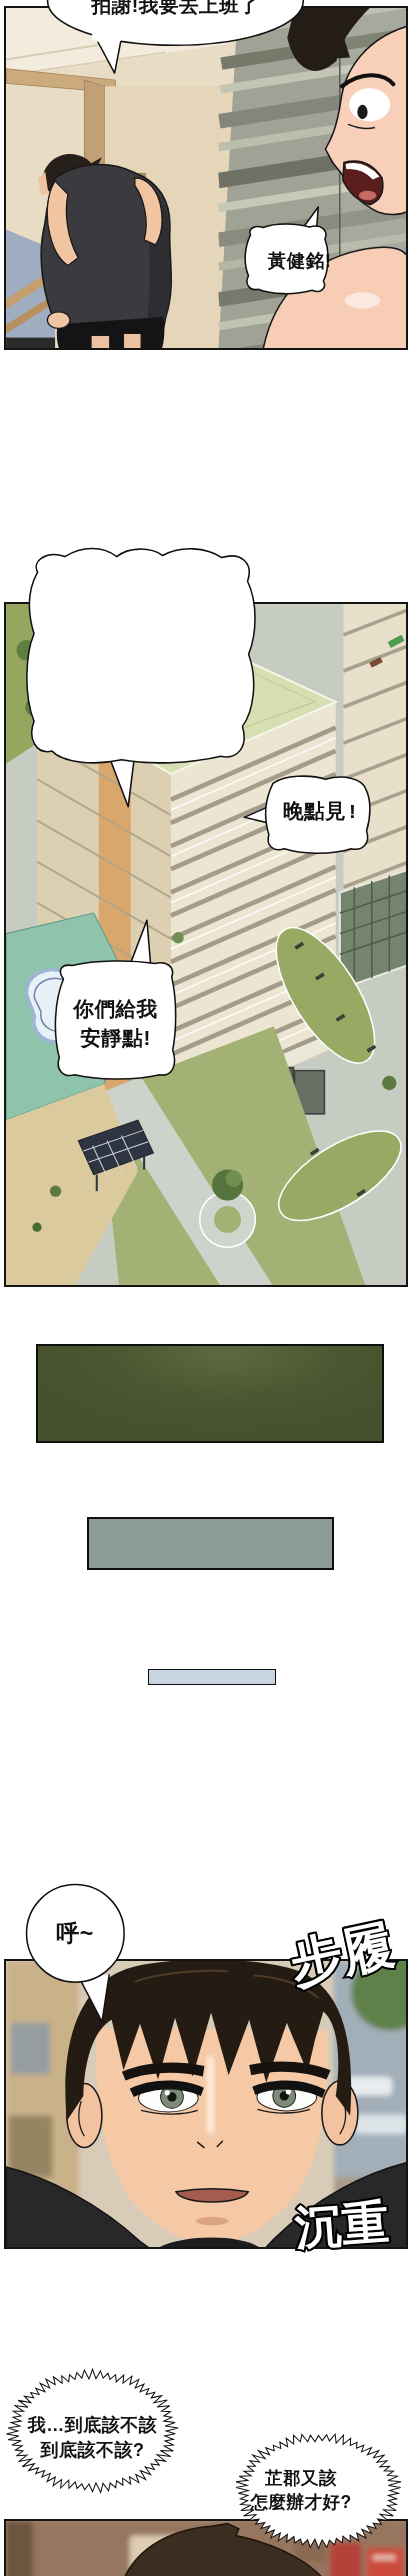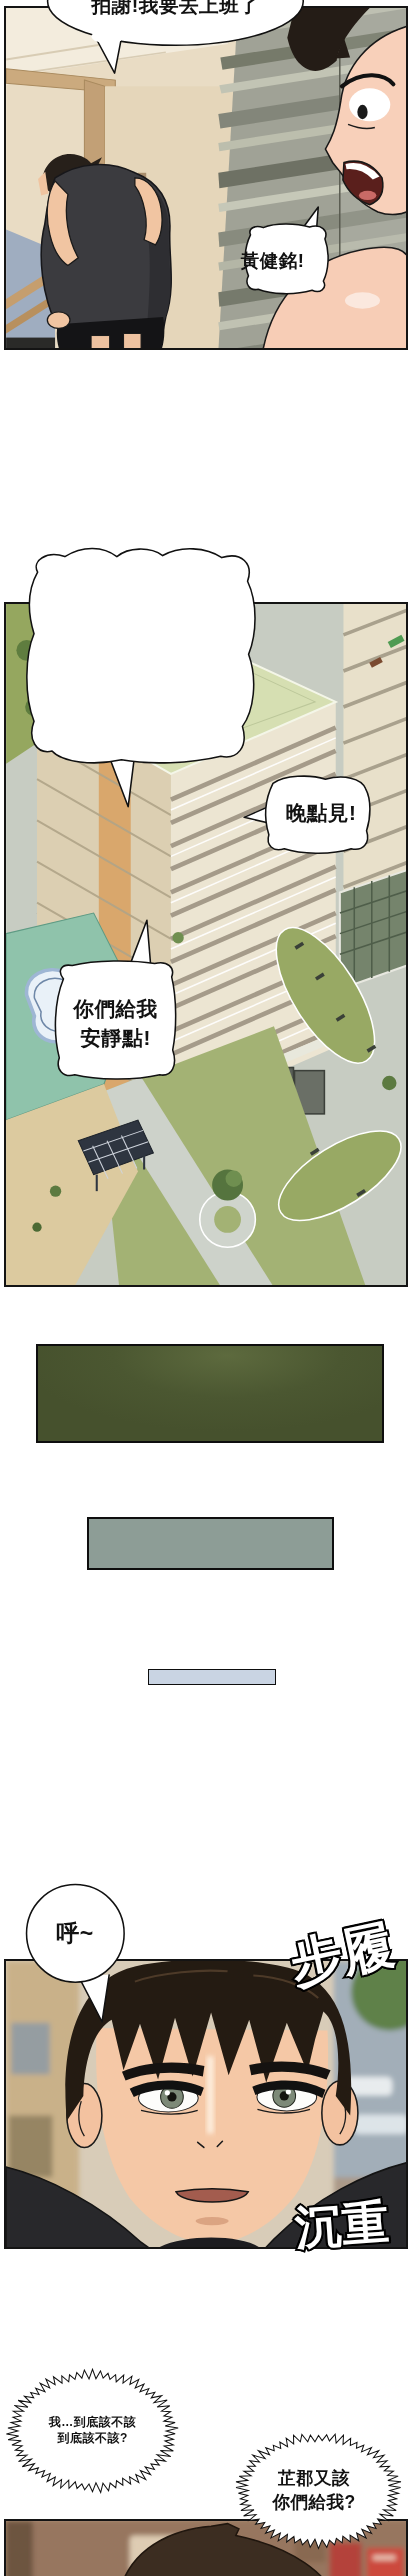--- a/index.html
+++ b/index.html
@@ -90,21 +90,21 @@
     <ellipse cx="124" cy="156" rx="32" ry="13" fill="#ffffff"></ellipse>
   </svg>
   <div class="bubble-text" style="left:52px;top:-7.2px;width:247px;height:26px;font-size:19.6px;">
     <span>拍謝!我要去上班了</span>
   </div>
 
   <svg class="bubble-svg" style="left:240px;top:204px;" width="98" height="95" viewBox="0 0 190 185">
     <path d="M118,52 L152,6 L148,58" fill="#ffffff" stroke="#111" stroke-width="3" stroke-linejoin="round"></path>
     <path d="M20,60 C15,48 28,40 45,46 C70,36 110,38 135,45 C158,38 172,52 165,68 C175,95 172,130 162,150 C170,165 155,175 140,168 C105,178 60,176 35,166 C18,170 8,155 16,140 C6,115 8,85 20,60 Z" fill="#ffffff" stroke="#111" stroke-width="3"></path>
   </svg>
-  <div class="bubble-text" style="left:234px;top:232px;width:77px;height:57px;font-size:18.5px;">
+  <div class="bubble-text" style="left:261px;top:232px;width:77px;height:57px;font-size:18.5px;">
     <span>黃健銘!</span>
   </div>
 
   <div class="panel" style="left:4.1px;top:602px;width:404px;height:685px;">
     <svg width="404" height="685" viewBox="0 0 784 1330">
       <rect width="784" height="1330" fill="#c7ccc2"></rect>
 
       <polygon points="0,0 240,0 150,210 0,310" fill="#95a75f"></polygon>
       <circle cx="40" cy="90" r="20" fill="#5f7d3f"></circle>
         <circle cx="80" cy="140" r="16" fill="#4c6a34"></circle>
@@ -248,21 +248,21 @@
 
   <svg class="bubble-svg" style="left:15.5px;top:541px;" width="247" height="273" viewBox="0 0 480 530">
     <path d="M230,420 L218,516 L180,416" fill="#ffffff" stroke="#111" stroke-width="3" stroke-linejoin="round"></path>
     <path d="M42,60 C30,38 60,18 95,30 C130,8 170,10 196,30 C218,12 260,10 285,28 C320,8 370,12 400,32 C438,20 462,44 450,78 C470,120 468,180 452,220 C470,270 462,330 440,360 C452,400 430,425 398,418 C340,432 260,435 205,425 C150,437 90,430 70,408 C40,415 22,385 35,350 C15,300 18,220 35,180 C20,130 25,90 42,60 Z" fill="#ffffff" stroke="#111" stroke-width="3"></path>
   </svg>
 
   <svg class="bubble-svg" style="left:243px;top:769px;" width="134" height="90" viewBox="0 0 260 175">
     <path d="M52,72 L2,94 L54,106" fill="#ffffff" stroke="#111" stroke-width="3" stroke-linejoin="round"></path>
     <path d="M58,28 C80,12 130,10 160,20 C195,10 230,18 238,38 C250,60 248,95 240,120 C248,145 232,160 210,155 C170,168 110,165 80,155 C58,162 44,148 50,128 C40,95 42,60 58,28 Z" fill="#ffffff" stroke="#111" stroke-width="3"></path>
   </svg>
-  <div class="bubble-text" style="left:277px;top:789px;width:88px;height:49px;font-size:20.6px;">
+  <div class="bubble-text" style="left:277px;top:789px;width:88px;height:49px;font-size:20.6px;font-family:Liberation Mono, monospace;">
     <span>晚點見!</span>
   </div>
 
   <svg class="bubble-svg" style="left:49px;top:916px;" width="134" height="178" viewBox="0 0 260 345">
     <path d="M155,100 L190,8 L198,104" fill="#ffffff" stroke="#111" stroke-width="3" stroke-linejoin="round"></path>
     <path d="M28,122 C15,105 25,92 45,96 C90,85 160,85 205,92 C230,86 245,100 238,118 C248,160 248,220 240,260 C250,290 238,312 215,308 C165,320 90,318 50,308 C28,314 12,298 20,275 C8,230 10,165 28,122 Z" fill="#ffffff" stroke="#111" stroke-width="3"></path>
   </svg>
   <div class="bubble-text" style="left:64px;top:981px;width:103px;height:85px;font-size:20.6px;">
     <span>你們給我</span>
     <span>安靜點!</span>
@@ -343,31 +343,31 @@
     <span style="transform:rotate(-12deg);font-size:52px;">步履</span>
   </div>
 
   <div class="sfx" style="left:295px;top:2194px;font-size:47px;">
     <span style="transform:rotate(-4deg);">沉重</span>
   </div>
 
   <svg class="bubble-svg" style="left:10.3px;top:2370px;" width="165" height="124" viewBox="0 0 320 240">
     <path class="spiky" fill="#ffffff" stroke="#111" stroke-width="2" d="M302.8,118.0L320.3,123.5L300.0,127.6L316.8,134.1L300.7,137.4L316.7,145.2L299.0,147.2L316.8,156.9L291.7,155.8L311.9,167.7L285.3,164.3L301.5,176.5L281.3,173.8L289.6,184.1L273.5,181.9L280.1,192.6L262.1,187.7L272.6,202.5L252.8,194.7L263.2,212.0L244.0,202.5L249.8,218.1L231.8,207.0L234.0,220.9L218.4,209.6L218.9,223.3L206.6,214.5L205.1,228.1L194.2,219.0L191.2,234.0L180.3,219.1L175.9,237.2L166.7,218.6L160.0,235.9L153.2,220.7L144.8,232.0L139.4,220.7L130.0,229.5L126.6,216.6L114.4,229.2L113.9,213.5L98.2,228.6L100.0,212.1L83.6,224.2L87.9,207.4L72.0,216.1L78.2,200.2L61.8,207.4L67.1,194.8L50.1,200.6L55.1,189.6L36.3,194.8L47.4,181.4L23.9,187.4L41.7,172.4L16.5,177.3L33.0,164.9L13.5,165.9L25.4,156.6L10.3,155.1L23.5,146.7L3.8,145.1L21.8,137.1L-3.7,134.9L16.9,127.8L-7.0,123.7L15.3,118.0L-3.9,112.4L19.2,108.4L2.1,101.7L21.3,98.9L5.8,91.2L21.3,88.8L6.5,79.9L26.3,79.7L8.4,68.4L34.8,71.8L15.8,58.4L40.5,63.0L27.9,50.6L46.0,53.8L40.1,43.6L56.5,47.3L49.8,35.2L67.9,41.9L58.4,25.5L77.0,34.5L69.6,17.3L87.5,28.1L84.3,12.8L101.0,25.4L100.4,11.3L113.9,22.7L115.4,9.2L126.0,17.8L129.5,4.6L139.4,15.5L144.2,-0.2L153.3,17.0L160.0,-1.6L166.7,16.8L175.5,1.5L180.6,15.4L190.1,6.1L193.9,17.9L204.8,8.8L206.0,22.8L220.6,9.6L219.1,25.3L236.5,11.8L232.5,28.0L249.8,17.9L242.8,34.7L259.9,27.0L252.1,41.9L269.3,35.9L263.7,47.2L281.0,42.9L273.9,53.8L294.3,49.5L279.3,63.1L304.8,58.1L285.3,71.7L309.8,69.0L293.9,79.6L311.2,80.5L298.5,88.9L314.0,91.2L298.5,98.9L320.2,101.5L301.0,108.4L326.1,112.3Z"></path>
   </svg>
-  <div class="bubble-text" style="left:20.6px;top:2398px;width:144px;height:64px;font-size:12px;line-height:1.35;">
+  <div class="bubble-text" style="left:20.6px;top:2398px;width:144px;height:64px;font-size:18px;line-height:1.35;justify-content:flex-end;">
     <span>我…到底該不該</span>
     <span>到底該不該?</span>
   </div>
 
   <svg class="bubble-svg" style="left:238px;top:2433px;" width="161" height="118" viewBox="0 0 312 230">
     <path class="spiky" fill="#ffffff" stroke="#111" stroke-width="2" d="M295.0,112.0L311.9,117.5L292.1,121.6L308.3,128.2L292.6,131.5L307.9,139.3L290.5,141.3L307.4,150.9L282.8,149.8L301.9,161.7L275.9,158.2L290.9,170.4L271.2,167.7L278.4,177.8L262.6,175.5L268.1,186.0L250.6,181.1L259.4,195.6L240.4,187.7L248.8,204.6L230.5,195.0L234.4,210.1L217.5,199.1L218.0,212.3L203.5,201.1L202.1,214.1L190.8,205.3L187.4,218.0L177.4,208.9L172.2,222.8L163.0,208.2L156.0,225.0L149.1,206.9L139.8,222.7L134.8,207.9L124.7,217.9L120.7,206.7L109.8,214.2L108.1,201.7L93.9,212.5L95.5,197.6L77.5,210.2L81.7,194.8L63.3,204.5L70.1,189.0L52.8,195.5L61.5,181.0L44.0,185.9L51.3,174.4L33.4,177.9L40.3,167.9L20.8,170.5L34.1,159.0L10.0,161.7L30.3,149.5L4.8,150.9L23.4,140.9L4.3,139.3L17.8,131.7L3.7,128.2L18.2,121.7L-0.1,117.5L19.1,112.0L-4.7,106.3L16.8,102.2L-4.8,94.9L18.1,92.3L1.5,84.2L24.7,83.4L10.5,74.6L29.7,74.4L17.4,64.8L33.0,64.6L21.9,53.9L41.0,56.4L27.8,43.1L52.0,50.0L38.6,34.5L60.7,42.4L53.2,28.8L69.7,34.5L67.9,24.1L82.4,30.0L80.6,17.7L95.8,26.7L93.0,10.0L107.6,21.3L107.3,4.2L120.6,17.2L123.6,2.7L135.1,17.1L140.2,4.1L149.1,17.0L156.0,5.0L163.1,14.8L171.9,3.6L177.3,15.5L188.5,2.2L190.4,19.6L204.7,4.3L203.8,22.4L218.7,10.5L218.0,24.2L231.1,18.0L230.0,29.6L244.3,23.9L239.8,36.8L259.3,28.4L251.4,42.3L273.7,34.3L263.1,48.2L283.8,43.3L270.0,56.9L289.5,54.2L275.6,65.9L294.4,64.9L284.2,73.8L302.1,74.4L290.5,82.7L311.3,84.1L291.2,92.7L316.8,94.9L292.4,102.4L316.0,106.4Z"></path>
   </svg>
-  <div class="bubble-text" style="left:244px;top:2460px;width:140px;height:62px;font-size:17.5px;line-height:1.35;">
+  <div class="bubble-text" style="left:231px;top:2460px;width:140px;height:62px;font-size:17.5px;line-height:1.35;">
     <span>芷郡又該</span>
-    <span>你們給我?</span>
+    <span>怎麼辦才好?</span>
   </div>
 
   <div class="panel" style="left:4.1px;top:2519px;width:404px;height:78px;border-bottom:none;">
     <svg width="404" height="78" viewBox="0 0 784 151">
       <defs>
           <filter id="blur4" x="-20%" y="-20%" width="140%" height="140%">
             <feGaussianBlur stdDeviation="5"></feGaussianBlur>
           </filter>
         </defs>
       <rect width="784" height="151" fill="#a5846a"></rect>

